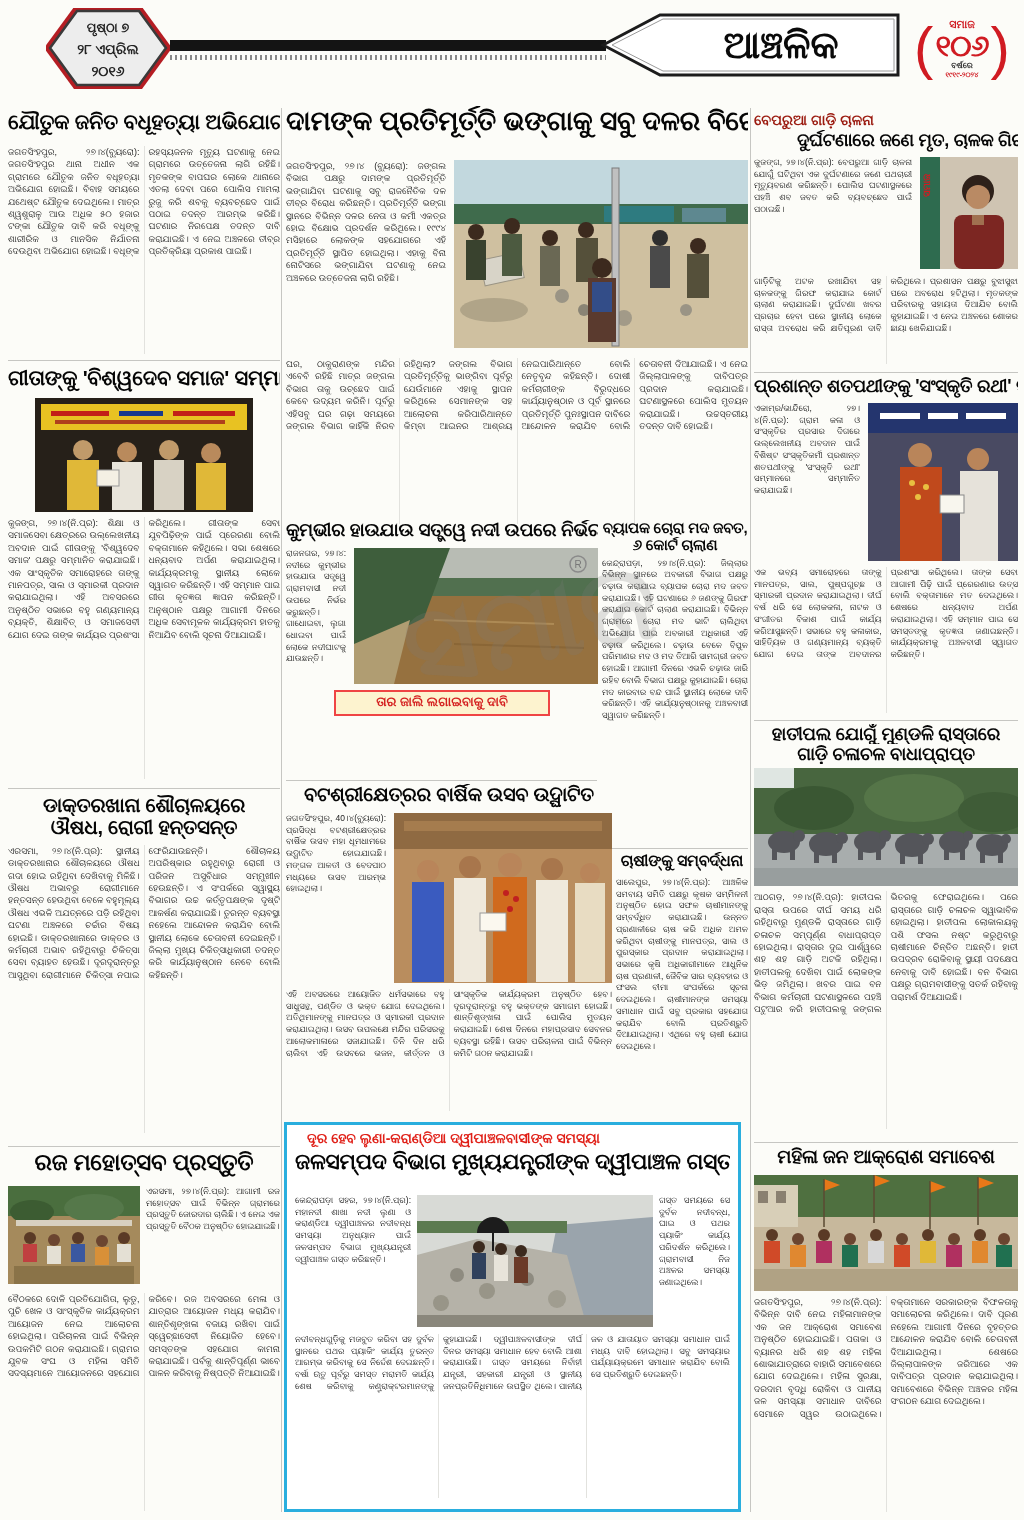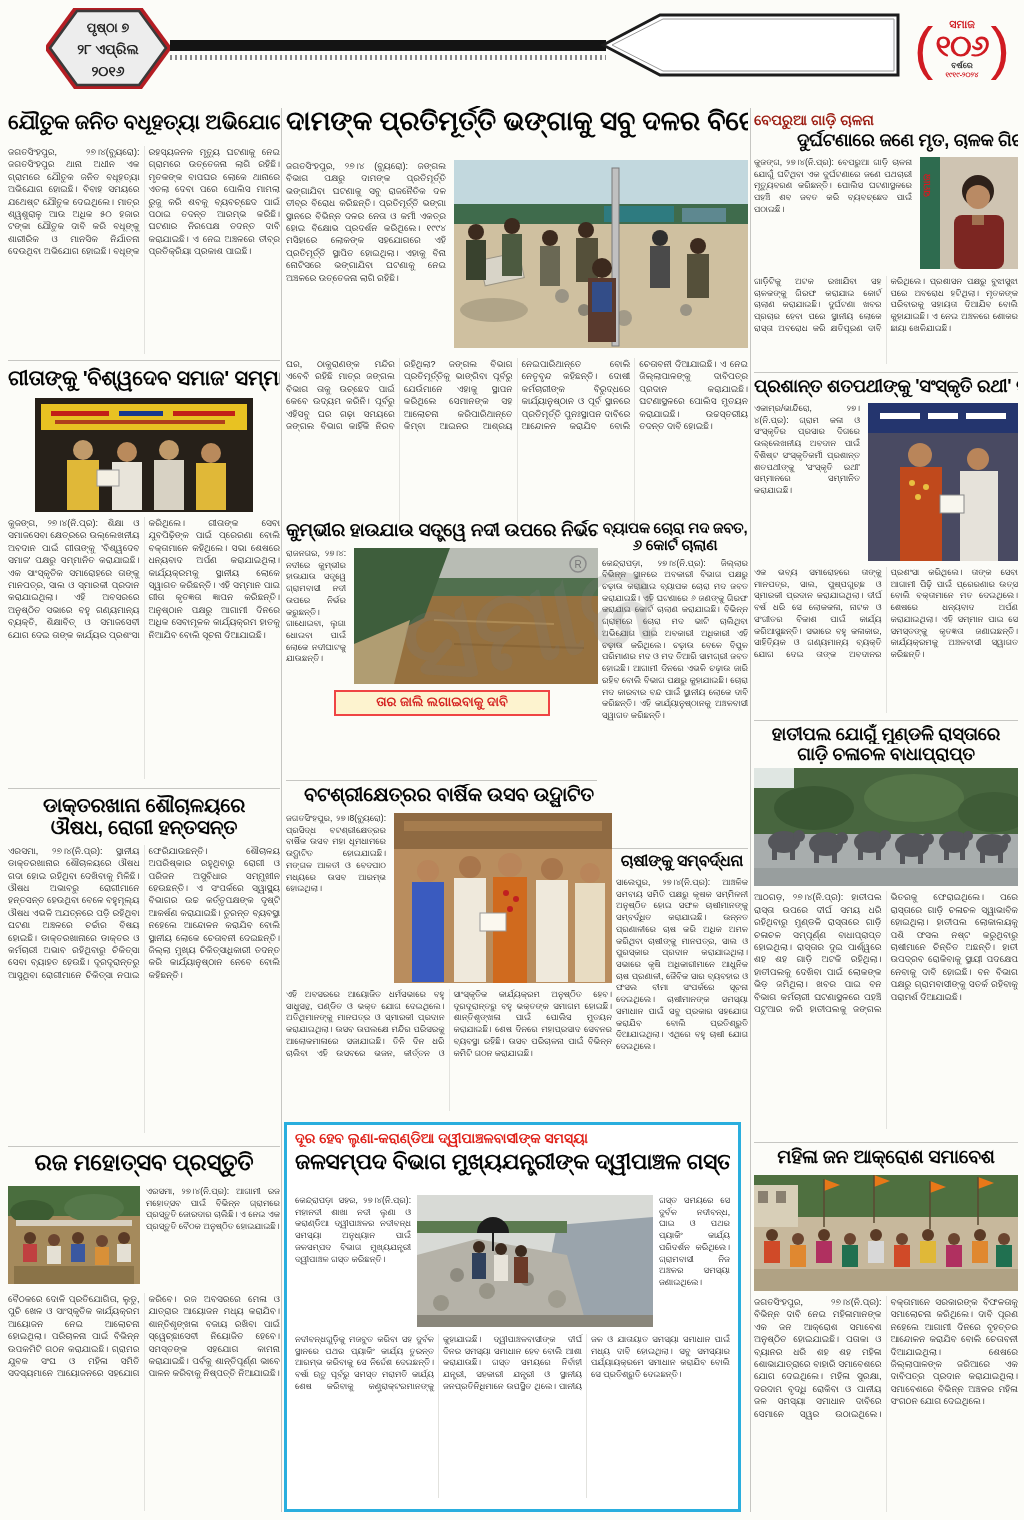--- a/index.html
+++ b/index.html
@@ -9,21 +9,21 @@
   .hl{font-weight:700;color:#050505;text-align:center;line-height:1.12;letter-spacing:-.3px;}
   .nw{white-space:nowrap;overflow:hidden;}
   .bd{font-size:9px;line-height:1.38;text-align:justify;color:#232323;overflow:hidden;}
   .sm{font-size:8.5px;}
   .c2{column-count:2;column-gap:9px;column-rule:1px solid #e2e2de;}
   .c3{column-count:3;column-gap:9px;column-rule:1px solid #e2e2de;}
   .c4{column-count:4;column-gap:9px;column-rule:1px solid #e2e2de;}
   .vrule{width:1px;background:#c6c6c2;}
   .hrule{height:1px;background:#c6c6c2;}
   .kick-dark{font-weight:700;color:#9b1b10;}
-  .kick-red{font-weight:700;color:#e02018;}
+  .kick-red{font-weight:700;color:#e02018;margin-left:12px;}
   .capbox{background:#fdf3cf;border:2px solid #ef4444;color:#d42020;font-weight:700;
           text-align:center;font-size:13px;line-height:20px;}
   .photo{display:block;background:#eee;}
   .fl{float:left;} .fr{float:right;}
   .wm{color:rgba(125,125,125,.22);font-weight:700;pointer-events:none;z-index:5;}
   .bluebox{border:3px solid #2aaede;background:#fff;}
   .mast-bar{background:#141414;}
   .mast-dots{background:repeating-linear-gradient(90deg,#8a8a8a 0 2px,transparent 2px 5px);}
   .banner-text{font-weight:800;font-size:38px;color:#0a0a0a;text-align:center;}
   .logo{display:flex;align-items:center;justify-content:center;}
@@ -46,20 +46,21 @@
       <text x="62" y="24" text-anchor="middle" font-size="13" font-weight="bold" fill="#222">ପୃଷ୍ଠା ୭</text>
       <text x="62" y="46" text-anchor="middle" font-size="14" font-weight="bold" fill="#222">୨୮ ଏପ୍ରିଲ</text>
       <text x="62" y="68" text-anchor="middle" font-size="14" font-weight="bold" fill="#222">୨୦୧୬</text>
     </svg>
     <div class="abs mast-bar" style="left:170px;top:40px;width:436px;height:11px;"></div>
     <div class="abs mast-dots" style="left:170px;top:55px;width:436px;height:5px;"></div>
     <svg class="abs" style="left:600px;top:10px;" width="302" height="70" viewBox="0 0 302 70">
       <polygon points="3,35 60,5 298,5 298,65 60,65" fill="#ffffff" stroke="#1c1c1c" stroke-width="3"></polygon>
       <polygon points="12,35 63,9 294,9 294,61 63,61" fill="none" stroke="#9a9a9a" stroke-width="1"></polygon>
     </svg>
+    <div class="abs banner-text" style="left:668px;top:12px;width:226px;height:66px;line-height:66px;overflow:hidden;white-space:nowrap;">ଆଞ୍ଚଳିକ</div>
     <div class="abs logo" style="left:906px;top:6px;width:112px;height:84px;">
       <span class="br">(</span>
       <span class="logo-mid">
         <div class="logo-name">ସମାଜ</div>
         <div class="logo-num">୧୦୬</div>
         <div class="logo-years">ବର୍ଷରେ</div>
         <div class="logo-range">୧୯୧୯-୨୦୨୪</div>
       </span>
       <span class="br">)</span>
     </div>
@@ -344,21 +345,21 @@
           <rect x="99" y="64" width="34" height="106" fill="#d06a1e"></rect>
         <circle cx="112" cy="80" r="3" fill="#c02020"></circle>
           <circle cx="122" cy="86" r="3" fill="#c02020"></circle>
           <circle cx="116" cy="96" r="3" fill="#c02020"></circle>
         <circle cx="158" cy="56" r="11" fill="#a8764c"></circle>
           <rect x="142" y="67" width="32" height="102" fill="#efe9dc"></rect>
         <circle cx="196" cy="60" r="10" fill="#b9855a"></circle>
           <rect x="181" y="70" width="30" height="99" fill="#e8dcc2"></rect>
         <rect x="86" y="100" width="26" height="18" fill="#fbf8ef" stroke="#999"></rect>
       </svg>
-      <div class="bd sm" style="width:100px;height:170px;">ଜଗତସିଂହପୁର, ୨୭।8(ବ୍ୟୁରୋ): ପ୍ରସିଦ୍ଧ ବଟଶ୍ରୀକ୍ଷେତ୍ରର ବାର୍ଷିକ ଉସବ ମହା ଧୂମଧାମରେ ଉଦ୍ଘାଟିତ ହୋଇଯାଇଛି। ମଙ୍ଗଳ ଆଳତୀ ଓ ବେଦପାଠ ମଧ୍ୟରେ ଉସବ ଆରମ୍ଭ ହୋଇଥିଲା।</div>
+      <div class="bd sm" style="width:100px;height:170px;">ଜଗତସିଂହପୁର, 40।୪(ବ୍ୟୁରୋ): ପ୍ରସିଦ୍ଧ ବଟଶ୍ରୀକ୍ଷେତ୍ରର ବାର୍ଷିକ ଉସବ ମହା ଧୂମଧାମରେ ଉଦ୍ଘାଟିତ ହୋଇଯାଇଛି। ମଙ୍ଗଳ ଆଳତୀ ଓ ବେଦପାଠ ମଧ୍ୟରେ ଉସବ ଆରମ୍ଭ ହୋଇଥିଲା।</div>
     </div>
     <div class="bd c2 sm" style="height:122px;margin-top:4px;">ଏହି ଅବସରରେ ଆୟୋଜିତ ଧର୍ମସଭାରେ ବହୁ ସାଧୁସନ୍ଥ, ପଣ୍ଡିତ ଓ ଭକ୍ତ ଯୋଗ ଦେଇଥିଲେ। ଅତିଥିମାନଙ୍କୁ ମାନପତ୍ର ଓ ସ୍ମାରକୀ ପ୍ରଦାନ କରାଯାଇଥିଲା। ଉସବ ଉପଲକ୍ଷେ ମନ୍ଦିର ପରିସରକୁ ଆଲୋକମାଳାରେ ସଜାଯାଇଛି। ତିନି ଦିନ ଧରି ଚାଲିବା ଏହି ଉସବରେ ଭଜନ, କୀର୍ତ୍ତନ ଓ ସାଂସ୍କୃତିକ କାର୍ଯ୍ୟକ୍ରମ ଅନୁଷ୍ଠିତ ହେବ। ଦୂରଦୂରାନ୍ତରୁ ବହୁ ଭକ୍ତଙ୍କ ସମାଗମ ହୋଇଛି। ଶାନ୍ତିଶୃଙ୍ଖଳା ପାଇଁ ପୋଲିସ ମୁତୟନ କରାଯାଇଛି। ଶେଷ ଦିନରେ ମହାପ୍ରସାଦ ସେବନର ବ୍ୟବସ୍ଥା ରହିଛି। ଉସବ ପରିଚାଳନା ପାଇଁ ବିଭିନ୍ନ କମିଟି ଗଠନ କରାଯାଇଛି।</div>
   </div>
 
   <div class="abs" style="left:616px;top:852px;width:132px;height:276px;">
     <div class="hl nw" style="font-size:16px;height:22px;">ଚାଷୀଙ୍କୁ ସମ୍ବର୍ଦ୍ଧନା</div>
     <div class="bd sm" style="height:248px;margin-top:3px;">ସାଲେପୁର, ୨୭।୪(ନି.ପ୍ର): ଆଞ୍ଚଳିକ ସମବାୟ ସମିତି ପକ୍ଷରୁ କୃଷକ ସମ୍ମିଳନୀ ଅନୁଷ୍ଠିତ ହୋଇ ସଫଳ ଚାଷୀମାନଙ୍କୁ ସମ୍ବର୍ଦ୍ଧିତ କରାଯାଇଛି। ଉନ୍ନତ ପ୍ରଣାଳୀରେ ଚାଷ କରି ଅଧିକ ଅମଳ କରିଥିବା ଚାଷୀଙ୍କୁ ମାନପତ୍ର, ସାଲ ଓ ପୁରସ୍କାର ପ୍ରଦାନ କରାଯାଇଥିଲା। ସଭାରେ କୃଷି ଅଧିକାରୀମାନେ ଆଧୁନିକ ଚାଷ ପ୍ରଣାଳୀ, ଜୈବିକ ସାର ବ୍ୟବହାର ଓ ଫସଲ ବୀମା ସଂପର୍କରେ ସୂଚନା ଦେଇଥିଲେ। ଚାଷୀମାନଙ୍କ ସମସ୍ୟା ସମାଧାନ ପାଇଁ ସବୁ ପ୍ରକାର ସହଯୋଗ କରାଯିବ ବୋଲି ପ୍ରତିଶ୍ରୁତି ଦିଆଯାଇଥିଲା। ଏଥିରେ ବହୁ ଚାଷୀ ଯୋଗ ଦେଇଥିଲେ।</div>
   </div>
 
   <div class="abs bluebox" style="left:284px;top:1122px;width:457px;height:390px;padding:5px 8px;box-sizing:border-box;">

